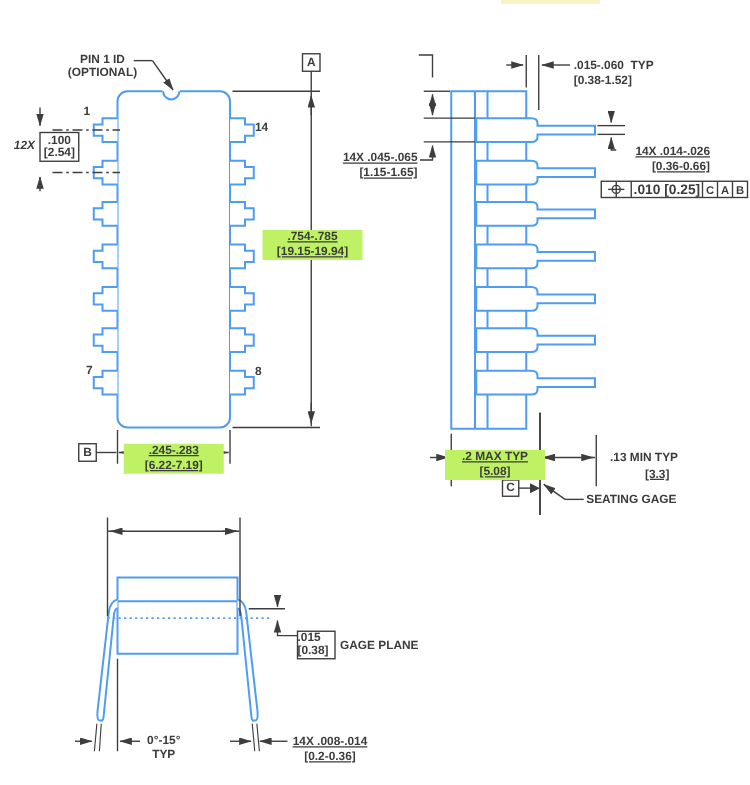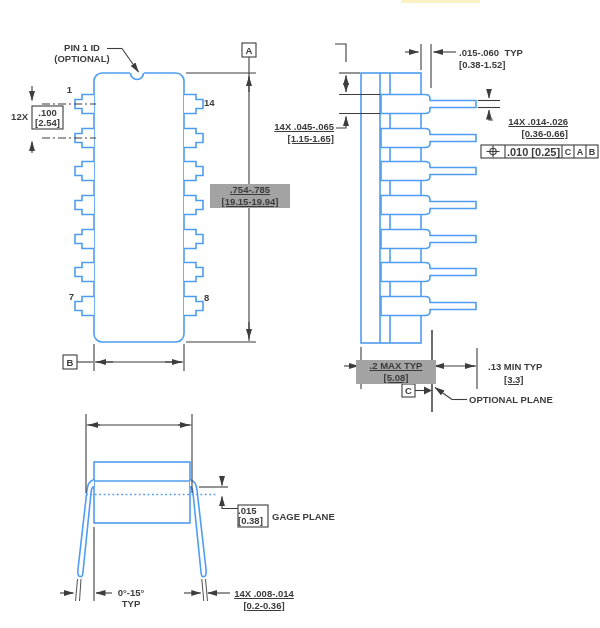--- a/index.html
+++ b/index.html
@@ -2,21 +2,21 @@
 <html><head>
 <meta charset="utf-8">
 <style>
   html,body{margin:0;padding:0;background:#fff;}
   #stage{position:relative;width:600px;height:628px;background:#fff;overflow:hidden;
          font-family:"Liberation Sans",sans-serif;color:#3b3b3b;}
   #drawing{position:absolute;left:0;top:0;}
   .txt{position:absolute;font-size:9.5px;font-weight:700;line-height:11.5px;color:#3b3b3b;white-space:pre;}
   .ctr{text-align:center;}
   .rt{text-align:right;}
-  .bgw{background:#a3a3a3;}
+  .bgw{background:#bef264;}
   .datum{position:absolute;display:flex;align-items:center;justify-content:center;
          font-size:9.5px;font-weight:700;}
   .lh9{line-height:9.3px;}
   .lh12{line-height:12px;text-decoration:underline;}
   #yellow-strip{position:absolute;left:401px;top:0;width:79px;height:3px;background:#faf1c4;}
 </style>
 </head>
 <body>
 
 <div id="stage">
@@ -169,35 +169,36 @@
     </g>
   </svg>
 
   <div class="txt ctr" style="left:47px;top:43px;width:70px;line-height:10.5px;"><span>PIN 1 ID</span><br><span>(OPTIONAL)</span></div>
   <div class="txt rt" style="left:56px;top:84px;width:16px;">1</div>
   <div class="txt" style="left:204px;top:97px;">14</div>
   <div class="txt rt" style="left:58px;top:291px;width:16px;">7</div>
   <div class="txt" style="left:204px;top:292px;">8</div>
   <div class="datum" style="left:242px;top:43px;width:14px;height:14px;">A</div>
   <div class="datum" style="left:63px;top:355px;width:14px;height:14px;">B</div>
-  <div class="txt rt" style="left:2px;top:111px;width:26px;">12X</div>
+  <div class="txt rt" style="left:2px;top:111px;width:26px;font-style:italic;">12X</div>
   <div class="txt ctr" style="left:32px;top:107.5px;width:31px;line-height:10.5px;"><span>.100</span><br><span>[2.54]</span></div>
   <div class="txt ctr bgw lh12" style="left:210px;top:184px;width:80px;"><span>.754-.785</span><br><span>[19.15-19.94]</span></div>
+  <div class="txt ctr bgw lh12" style="left:99px;top:355px;width:80px;"><span>.245-.283</span><br><span>[6.22-7.19]</span></div>
 
   <div class="txt rt lh12" style="left:254px;top:121px;width:80px;"><span>14X .045-.065</span><br><span>[1.15-1.65]</span></div>
   <div class="txt" style="left:459px;top:47px;"><span>.015-.060&nbsp;&nbsp;TYP</span><br><span>[0.38-1.52]</span></div>
   <div class="txt rt lh12" style="left:488px;top:116px;width:80px;"><span>14X .014-.026</span><br><span>[0.36-0.66]</span></div>
   <div class="datum" style="left:505px;top:145px;width:57px;height:13px;font-size:11px;">.010 [0.25]</div>
   <div class="datum" style="left:562px;top:145px;width:12px;height:13px;font-size:9px;">C</div>
   <div class="datum" style="left:574px;top:145px;width:12px;height:13px;font-size:9px;">A</div>
   <div class="datum" style="left:586px;top:145px;width:12px;height:13px;font-size:9px;">B</div>
   <div class="txt ctr bgw lh12" style="left:356px;top:360px;width:80px;"><span>.2 MAX TYP</span><br><span>[5.08]</span></div>
   <div class="txt" style="left:488px;top:361px;">.13 MIN TYP</div>
-  <div class="txt" style="left:504px;top:374px;text-decoration:underline;">[3.3]</div>
+  <div class="txt" style="left:516px;top:374px;text-decoration:underline;">[3.3]</div>
   <div class="datum" style="left:402px;top:384px;width:13px;height:13px;">C</div>
-  <div class="txt" style="left:469px;top:394px;">OPTIONAL PLANE</div>
+  <div class="txt" style="left:469px;top:394px;">SEATING GAGE</div>
 
   <div class="txt ctr" style="left:238px;top:506px;width:16px;line-height:10px;"><span>.015</span><br><span>[0.38]</span></div>
   <div class="txt" style="left:272px;top:511px;">GAGE PLANE</div>
   <div class="txt ctr" style="left:110px;top:587px;width:42px;line-height:11px;"><span>0°-15°</span><br><span>TYP</span></div>
   <div class="txt ctr lh12" style="left:233px;top:588px;width:62px;"><span>14X .008-.014</span><br><span>[0.2-0.36]</span></div>
 
 </div>
 
 </body></html>

